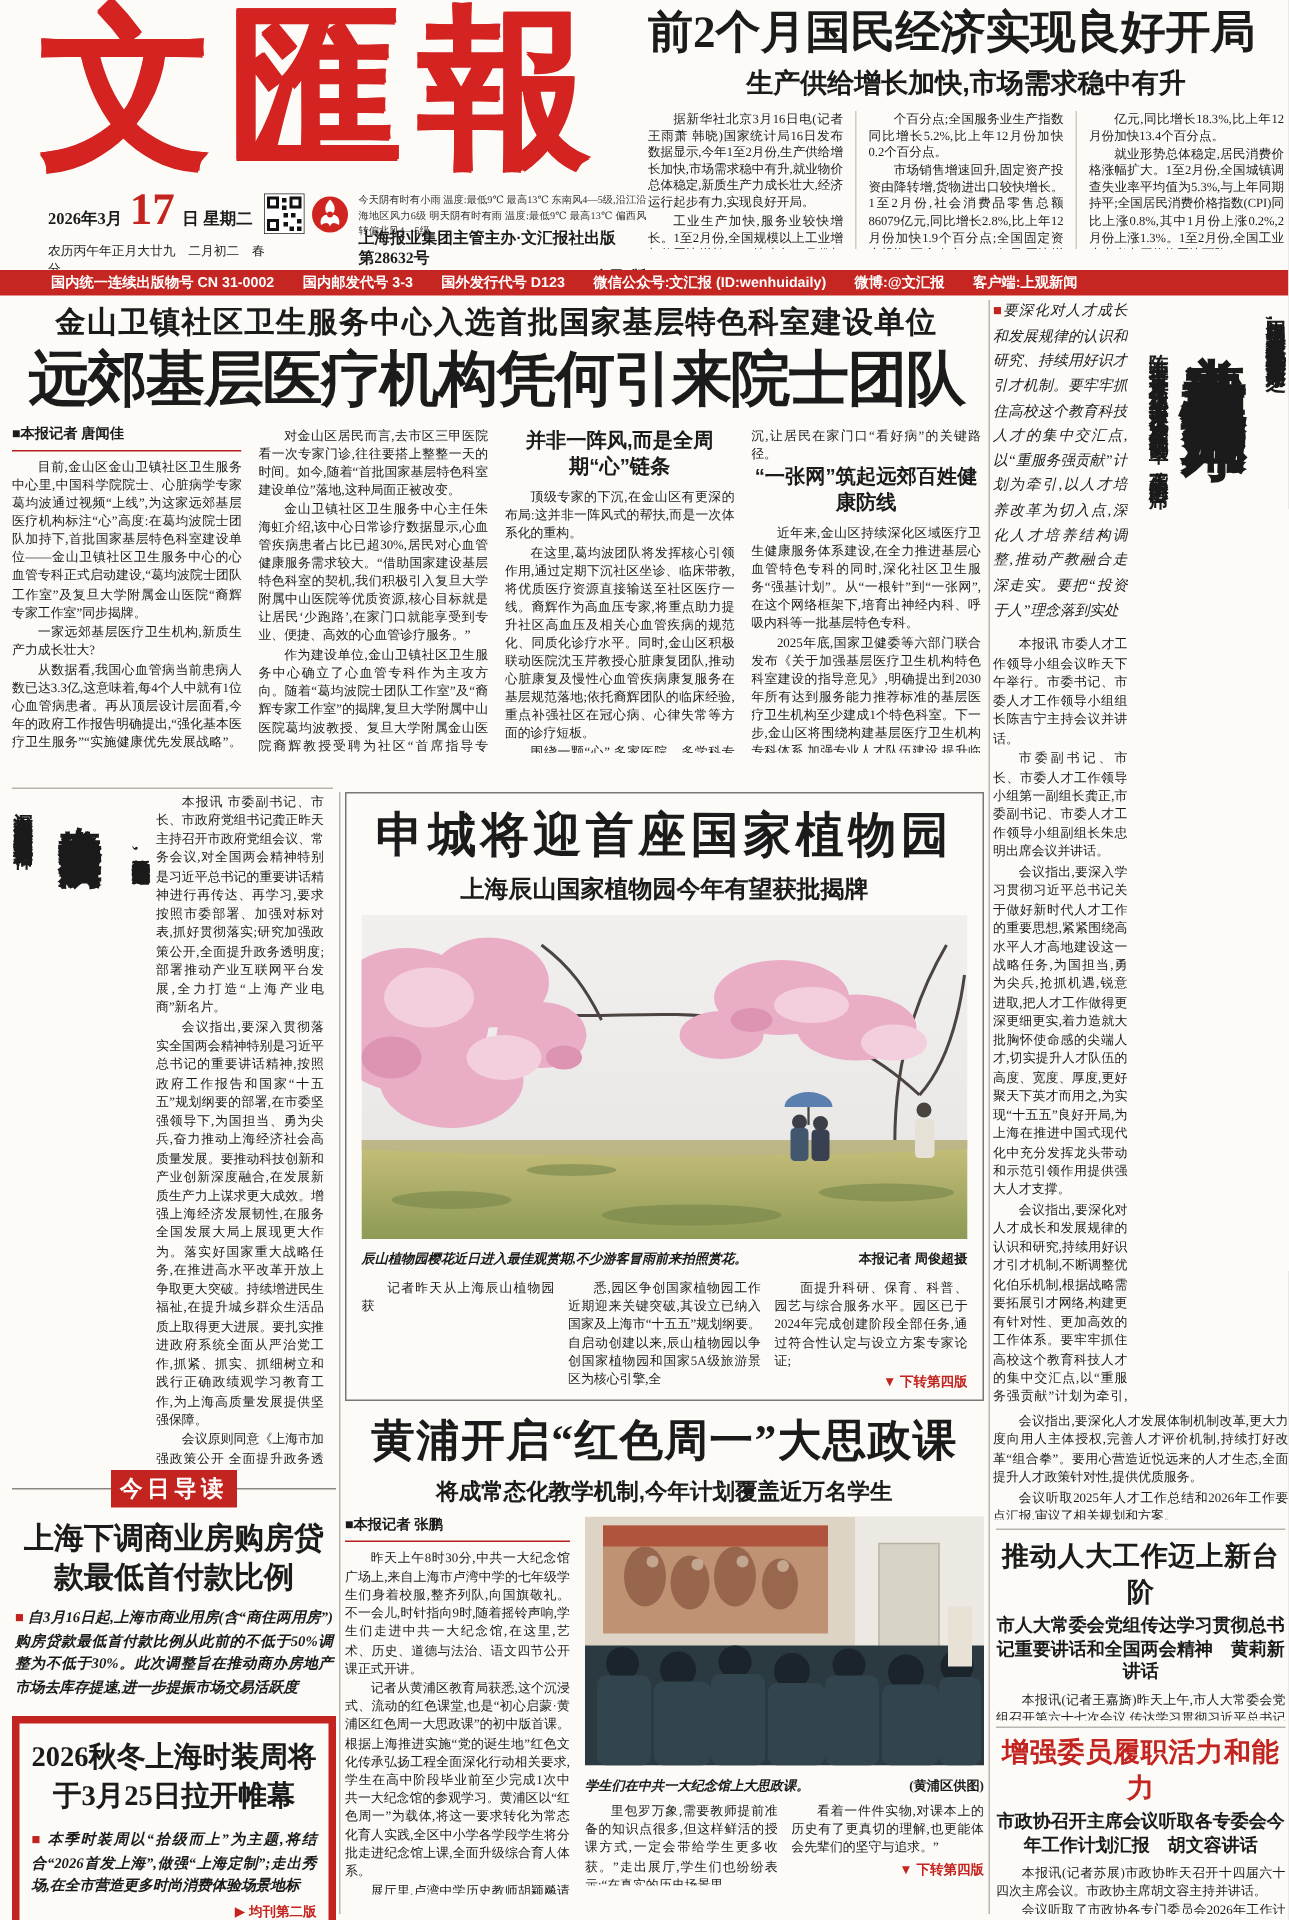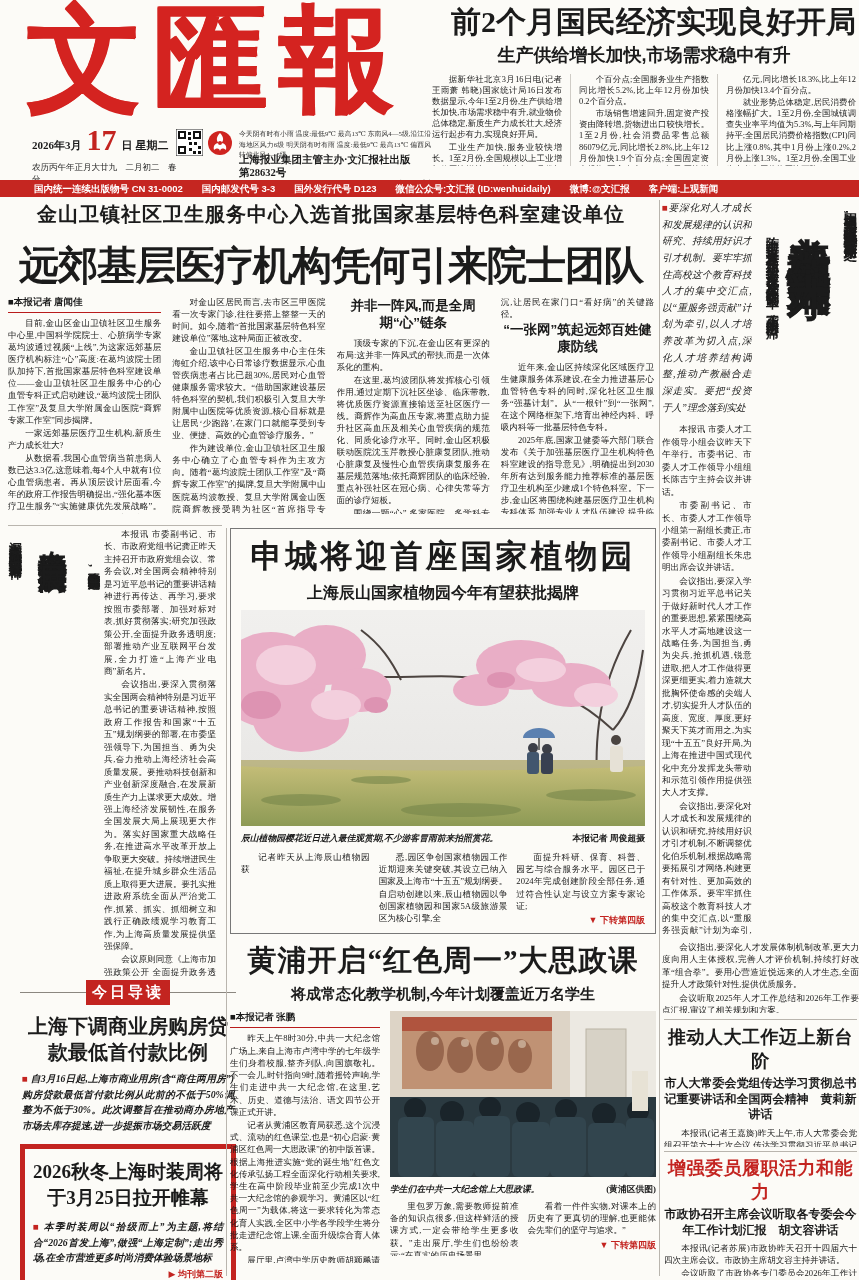--- a/index.html
+++ b/index.html
@@ -18,32 +18,32 @@
   .dateline{position:absolute;left:32px;top:126px;width:150px;}
   .date-row1{font-size:11px;font-weight:bold;display:flex;align-items:flex-end;gap:3px;}
   .date-day{font-size:30px;line-height:0.9;color:#c32420;font-weight:900;margin:0 2px;}
   .date-row2{font-size:8.5px;margin-top:9px;color:#222;}
   .qr{position:absolute;left:176px;top:129px;}
   .logo{position:absolute;left:207px;top:130px;}
   .weather{position:absolute;left:239px;top:129px;width:192px;font-size:6.8px;line-height:1.55;color:#333;text-align:justify;}
   .publisher{position:absolute;left:239px;top:153px;width:192px;font-size:10.5px;font-weight:bold;line-height:1.25;}
   .publisher .r{display:block;text-align:right;font-size:10px;}
   .eco{position:absolute;left:432px;top:5px;width:424px;height:172px;overflow:hidden;}
-  .eco-headline{font-size:30px;font-weight:900;text-align:right;letter-spacing:0px;line-height:1.1;}
+  .eco-headline{font-size:30px;font-weight:900;text-align:left;letter-spacing:0px;line-height:1.1;}
   .eco-subhead{font-size:18px;font-weight:900;text-align:center;margin-top:5px;}
   .eco-cols{display:flex;gap:8px;margin-top:7px;height:92px;overflow:hidden;}
   .eco-col{flex:1 1 0;font-size:8.4px;line-height:1.32;overflow:hidden;}
   .eco-col + .eco-col{border-left:1px solid #cfccc6;padding-left:8px;}
   .infobar{position:absolute;left:0;top:180px;width:859px;height:17px;background:#c52621;color:#fff;
       font-size:9.5px;font-weight:bold;line-height:17px;padding-left:34px;box-sizing:border-box;
       font-family:"Liberation Sans","DejaVu Sans",sans-serif;white-space:nowrap;overflow:hidden;}
   
   .lead{position:absolute;left:8px;top:201px;width:646px;height:322px;overflow:hidden;}
   .lead-kicker{font-size:20px;font-weight:bold;text-align:center;letter-spacing:1px;}
-  .lead-headline{font-size:40px;font-weight:900;text-align:center;letter-spacing:-1px;margin-top:15px;line-height:1.1;}
+  .lead-headline{font-size:40px;font-weight:900;text-align:center;letter-spacing:-1px;margin-top:3px;line-height:1.1;}
   .lead-cols{display:flex;gap:11px;margin-top:9px;height:218px;overflow:hidden;}
   .lead-col{flex:1 1 0;font-size:8.6px;line-height:1.4;overflow:hidden;}
   .in-subhead{font-weight:900;font-size:13.5px;text-align:center;margin:2px 0 5px 0;line-height:1.25;}
   
   .talent{position:absolute;left:662px;top:200px;width:197px;height:816px;overflow:hidden;}
   .talent-flex{display:flex;height:736px;}
   .talent-body{width:92px;font-size:8.6px;line-height:1.45;overflow:hidden;}
   .talent-lead{font-style:italic;font-size:9.8px;line-height:1.7;text-align:justify;margin-bottom:7px;}
   .t-subhead{width:26px;height:600px;font-size:13px;font-weight:bold;letter-spacing:2px;margin:26px 1px 0 4px;overflow:hidden;}
   .t-headline{width:56px;height:736px;font-size:44px;font-weight:900;letter-spacing:3px;overflow:hidden;line-height:56px;}
@@ -55,21 +55,21 @@
   .small-headline{font-size:18px;font-weight:900;text-align:center;letter-spacing:0.5px;}
   .small-subhead{font-size:12px;font-weight:bold;text-align:center;margin-top:3px;line-height:1.3;}
   .small-body{font-size:8.6px;line-height:1.4;margin-top:4px;overflow:hidden;}
   
   .shecon{position:absolute;left:0;top:528px;width:216px;height:448px;overflow:hidden;display:flex;}
   .s-kicker{width:24px;height:440px;font-size:13px;font-weight:bold;letter-spacing:1px;margin-top:4px;overflow:hidden;}
   .s-headline{width:56px;height:446px;font-size:29px;font-weight:900;letter-spacing:1px;line-height:54px;overflow:hidden;}
   .s-subhead{width:22px;height:430px;font-size:12px;font-weight:bold;margin-top:36px;overflow:hidden;}
   .s-body{flex:1;font-size:8.6px;line-height:1.45;overflow:hidden;padding-left:2px;}
   
-  .guide{position:absolute;left:20px;top:992px;width:216px;height:284px;border-top:1px solid #8b8780;}
+  .guide{position:absolute;left:8px;top:992px;width:216px;height:284px;border-top:1px solid #8b8780;}
   .guide-label{position:relative;margin:-13px auto 0 auto;width:84px;background:#c32420;color:#fff;
       font-size:15px;font-weight:bold;text-align:center;letter-spacing:3px;padding:3px 0;
       font-family:"Liberation Sans","DejaVu Sans",sans-serif;}
   .guide-headline{font-size:20px;font-weight:900;text-align:center;line-height:1.3;margin-top:8px;}
   .guide-body{font-style:italic;font-size:9.8px;font-weight:600;line-height:1.6;text-align:justify;margin-top:6px;padding:0 2px;}
   .guide-box{border:5px solid #c32420;margin-top:10px;padding:10px 8px 6px 8px;background:#fcfbf7;}
   .guide-box-headline{font-size:19px;font-weight:900;text-align:center;line-height:1.4;}
   .guide-box-body{font-style:italic;font-size:9.8px;font-weight:600;line-height:1.6;text-align:justify;margin-top:7px;}
   .guide-box-foot{text-align:right;}
   

